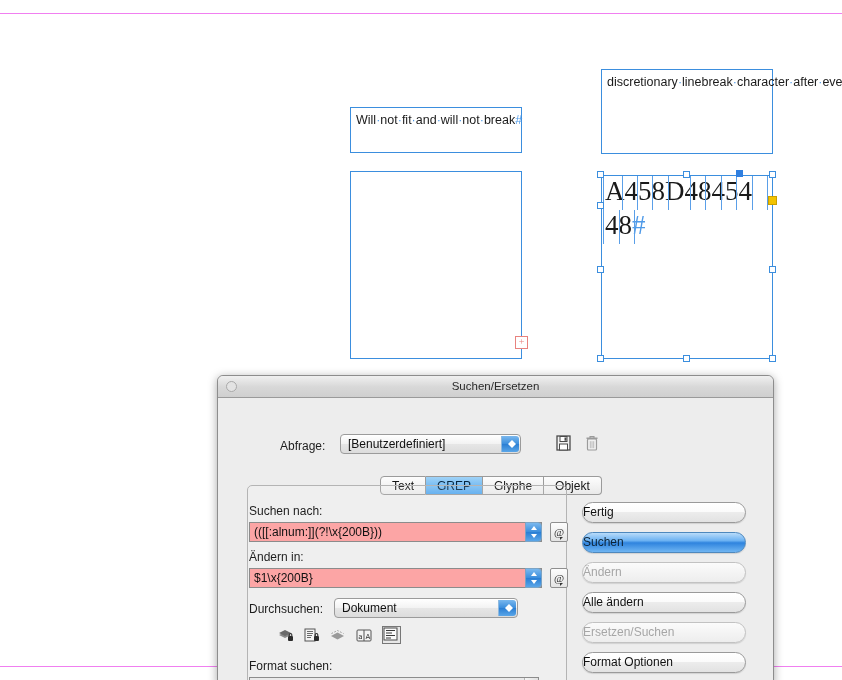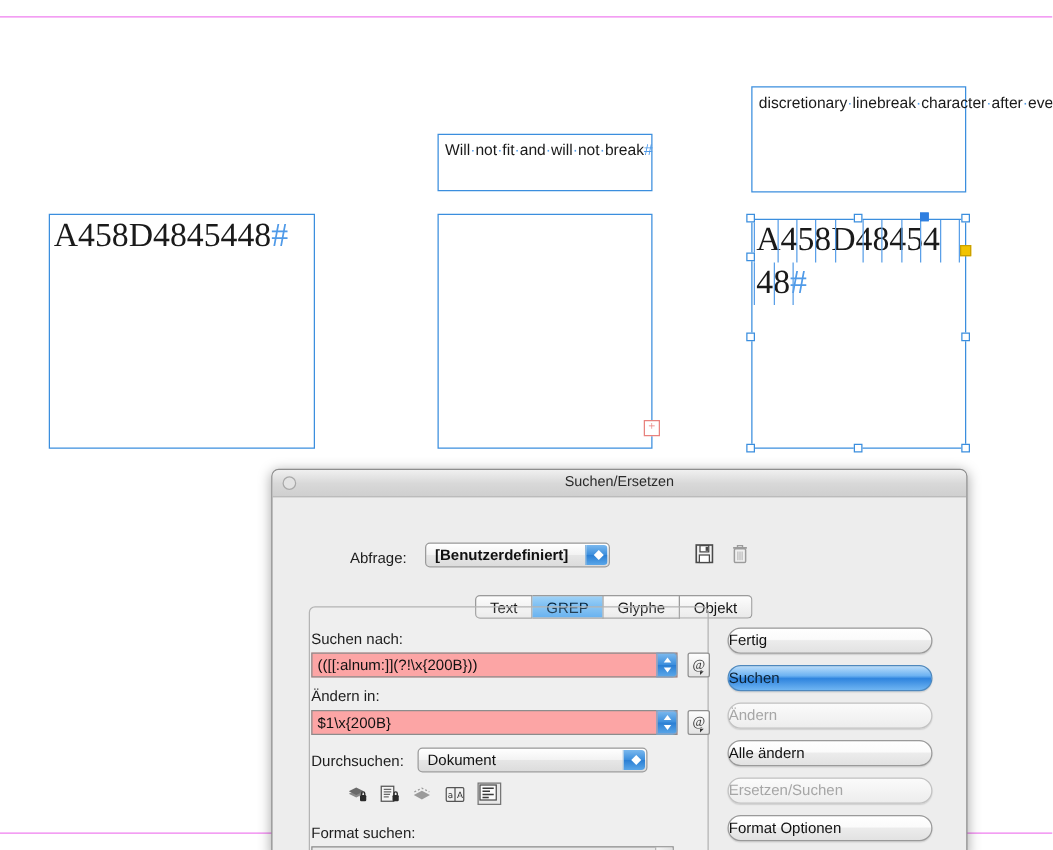--- a/index.html
+++ b/index.html
@@ -188,23 +188,20 @@
 
 
   <div class="tframe" style="left:350px;top:107px;width:172px;height:46px;">
     <div class="tftext small-sans" style="left:5px;top:4px;width:162px;">Will<span class="dot">·</span>not<span class="dot">·</span>fit<span class="dot">·</span>and<span class="dot">·</span>will<span class="dot">·</span>not<span class="dot">·</span>break<span class="hidden-char">#</span></div>
   </div>
 
   <div class="tframe" style="left:601px;top:69px;width:172px;height:85px;">
     <div class="tftext small-sans" style="left:5px;top:4px;width:162px;">discretionary<span class="dot">·</span>linebreak<span class="dot">·</span>character<span class="dot">·</span>after<span class="dot">·</span>everyalphanumericentityadded</div>
   </div>
 
-  <div class="tframe" style="left:39px;top:171px;width:213px;height:188px;">
-    <div class="tftext big-serif" style="left:3px;top:-1px;"><span>A458D4845448</span><span class="hidden-char">#</span></div>
-  </div>
 
   <div class="tframe" style="left:350px;top:171px;width:172px;height:188px;"></div>
   <div class="overset" style="left:515px;top:336px;">
     <span>+</span>
   </div>
 
   <div class="sel-frame" style="left:601px;top:175px;width:172px;height:184px;">
     <div class="tftext big-serif" style="left:3px;top:-2px;width:170px;"><span>A458D48454</span><br><span>48</span><span class="hidden-char">#</span></div>
   </div>
 
@@ -240,21 +237,21 @@
 <div id="dialog">
 
   <div id="titlebar">
     <div class="closebtn"></div>
     <div class="title">Suchen/Ersetzen</div>
   </div>
 
   <div class="dbody">
 
     <div class="lbl" style="position:absolute;left:62px;top:41px;">Abfrage:</div>
-    <div class="popup" style="position:absolute;left:122px;top:36px;width:148px;font-weight:bold;">
+    <div class="popup" style="position:absolute;left:122px;top:36px;width:181px;">
       <span>[Benutzerdefiniert]</span>
       <span class="arrows"></span>
     </div>
 
     <div style="position:absolute;left:338px;top:37px;width:15px;height:16px;">
       <svg width="15" height="16" viewBox="0 0 15 16">
           <rect x="1" y="1" width="13" height="14" fill="#f2f2f2" stroke="#4a4a4a" stroke-width="1.3"></rect>
           <rect x="4" y="1.5" width="7" height="5" fill="#fff" stroke="#4a4a4a" stroke-width="1"></rect>
           <rect x="3.5" y="9" width="8" height="6" fill="#fff" stroke="#4a4a4a" stroke-width="1"></rect>
           <rect x="8.5" y="2.5" width="2" height="3.2" fill="#4a4a4a"></rect>

